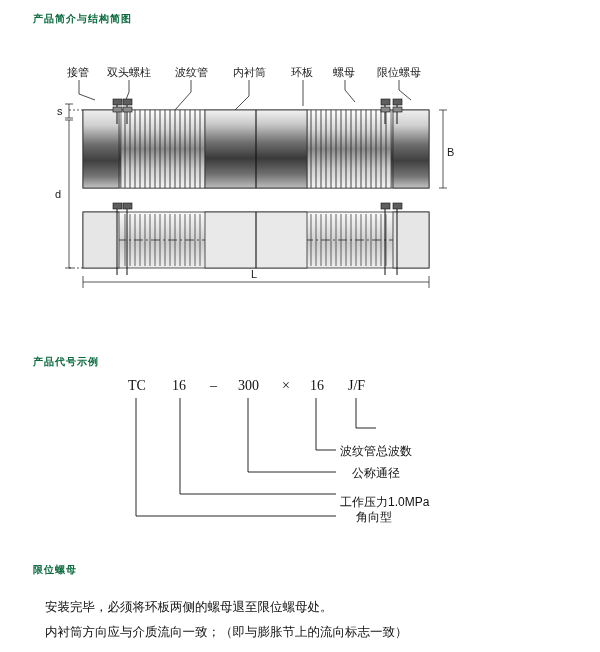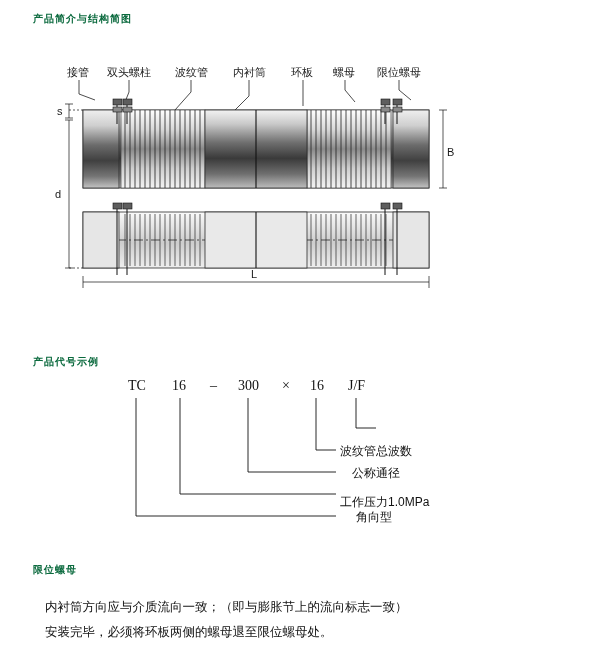--- a/index.html
+++ b/index.html
@@ -326,15 +326,15 @@
     </g>
   </svg>
 
   <div class="code-desc" style="left:230px; top:65px;text-align:right;">波纹管总波数</div>
   <div class="code-desc" style="left:242px; top:87px;">公称通径</div>
   <div class="code-desc" style="left:230px; top:116px;">工作压力1.0MPa</div>
   <div class="code-desc" style="left:230px; top:131px;margin-left:16px;">角向型</div>
 </div>
 
 <div id="install-notes">
+  <p>安装完毕，必须将环板两侧的螺母退至限位螺母处。</p>
   <p>内衬筒方向应与介质流向一致；（即与膨胀节上的流向标志一致）</p>
-  <p>安装完毕，必须将环板两侧的螺母退至限位螺母处。</p>
 </div>
 
 </body></html>

